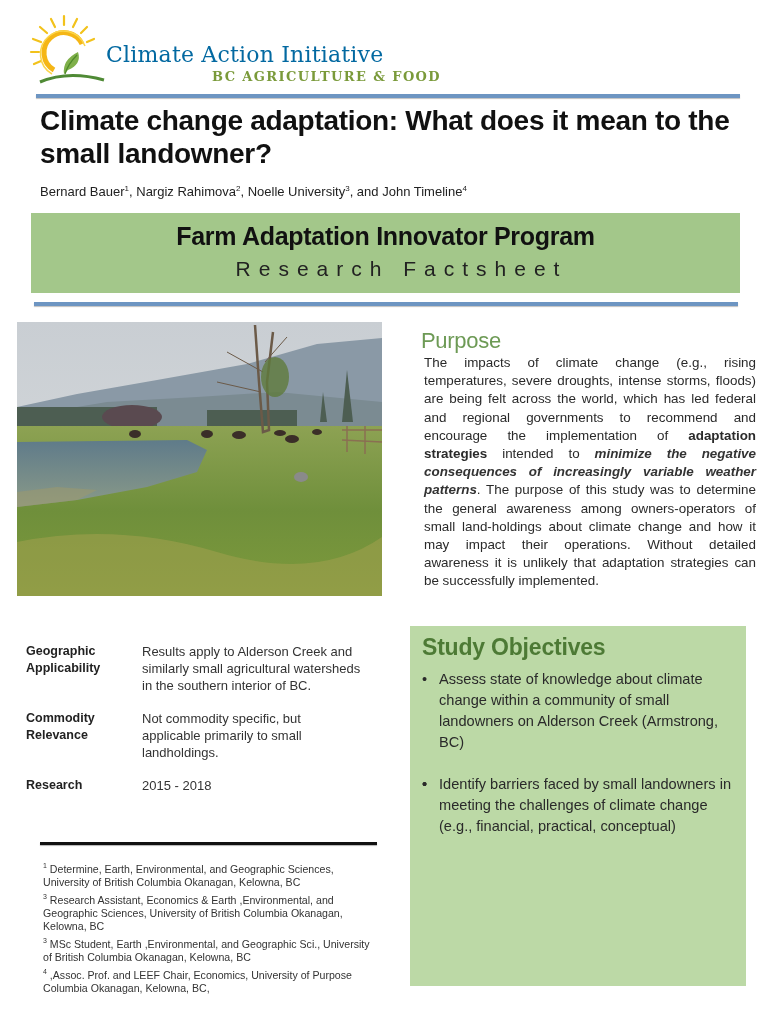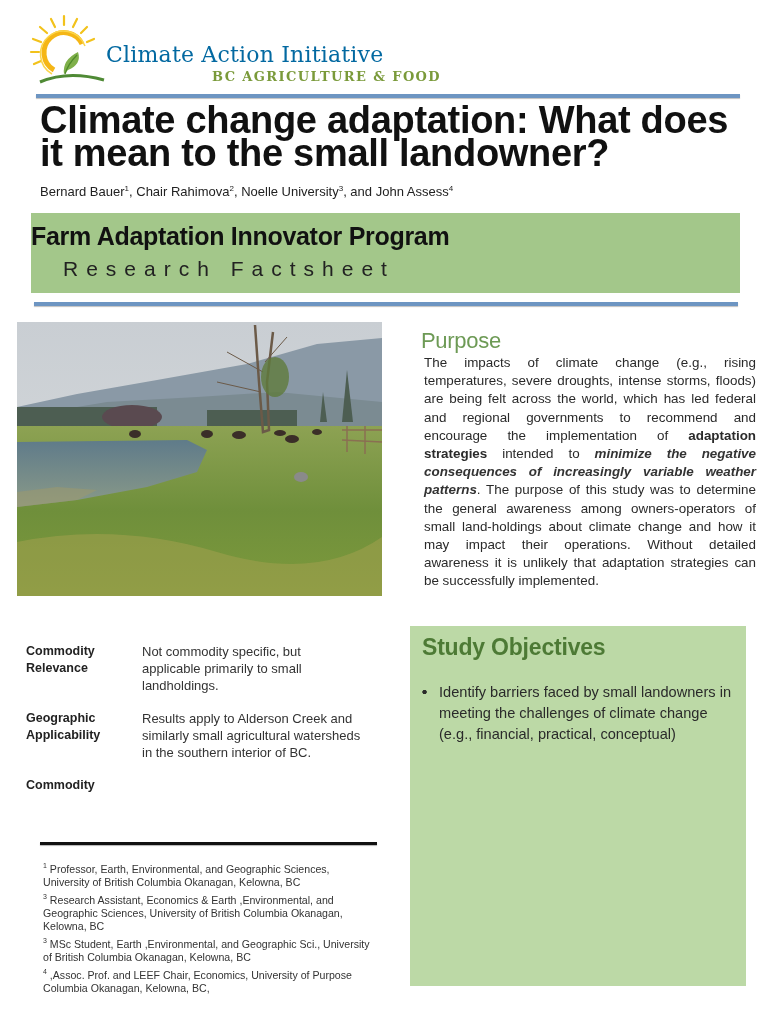--- a/index.html
+++ b/index.html
@@ -8,25 +8,25 @@
 
   
   .logo { position: absolute; left: 28px; top: 14px; width: 80px; height: 72px; }
   .org-name { position: absolute; left: 106px; top: 42px; font-family: "DejaVu Serif", serif; font-size: 22px; color: #0369a1; letter-spacing: 0.2px; }
   .org-sub { position: absolute; left: 212px; top: 69px; font-family: "DejaVu Serif", serif; font-size: 13px; font-weight: bold; color: #7a9a3a; letter-spacing: 1.4px; }
 
   .rule-blue { position: absolute; left: 36px; width: 704px; height: 4px; background: #6d95c2; box-shadow: 0 1px 1px rgba(0,0,0,0.25); }
   .rule-top { top: 94px; }
   .rule-mid { top: 302px; left: 34px; }
 
-  .title { position: absolute; left: 40px; top: 104px; width: 700px; font-size: 38px; line-height: 33px; font-weight: bold; color: #111; letter-spacing: -0.3px; }
+  .title { position: absolute; left: 40px; top: 104px; width: 700px; font-size: 28px; line-height: 33px; font-weight: bold; color: #111; letter-spacing: -0.3px; }
   .authors { position: absolute; left: 40px; top: 184px; font-size: 13px; color: #222; }
   .authors sup { font-size: 8px; }
 
-  .banner { position: absolute; left: 31px; top: 213px; width: 709px; height: 80px; background: #a3c78a; }
+  .banner { position: absolute; left: 31px; top: 213px; width: 709px; height: 80px; background: #a3c78a; text-align: center; }
   .banner-title { display: block; margin-top: 9px; font-size: 25px; font-weight: bold; color: #111; letter-spacing: -0.3px; }
   .banner-sub { display: block; margin-top: 6px; font-size: 21px; color: #222; letter-spacing: 8px; padding-left: 32px; }
 
   
   .photo { position: absolute; left: 17px; top: 322px; width: 365px; height: 274px; overflow: hidden; }
 
   
   .purpose-heading { position: absolute; left: 409px; top: 328px; font-size: 22px; color: #6d9a55; letter-spacing: -0.3px; margin-left: 12px; }
   .purpose-body { position: absolute; left: 424px; top: 354px; width: 332px; font-size: 13.4px; line-height: 18.2px; color: #2a2a2a; text-align: justify; }
   .purpose-body b { font-weight: bold; }
@@ -72,21 +72,21 @@
   <path d="M 12 68 Q 40 56 76 66" fill="none" stroke="#4f8a35" stroke-width="3"></path>
 </svg>
 <div class="org-name">Climate Action Initiative</div>
 <div class="org-sub">BC AGRICULTURE &amp; FOOD</div>
 
 <div class="rule-blue rule-top"></div>
 
 <h1 class="title">Climate change adaptation: What does it mean to the small landowner?</h1>
 
 <div class="authors">
-  <span><span>Bernard Bauer</span><sup>1</sup><span>, </span></span><span><span>Chair Rahimova</span><sup>2</sup><span>, </span></span><span><span>Noelle University</span><sup>3</sup><span>, and </span></span><span><span>John Assess</span><sup>4</sup><span></span></span>
+  <span><span>Bernard Bauer</span><sup>1</sup><span>, </span></span><span><span>Nargiz Rahimova</span><sup>2</sup><span>, </span></span><span><span>Noelle University</span><sup>3</sup><span>, and </span></span><span><span>John Timeline</span><sup>4</sup><span></span></span>
 </div>
 
 <div class="banner">
   <span class="banner-title">Farm Adaptation Innovator Program</span>
   <span class="banner-sub">Research Factsheet</span>
 </div>
 
 <div class="rule-blue rule-mid"></div>
 
 <svg class="photo" viewBox="0 0 365 274" preserveAspectRatio="none" aria-label="Pasture with pond, grazing cattle, bare tree and hazy mountains">
@@ -137,46 +137,48 @@
   </g>
   <ellipse cx="284" cy="155" rx="7" ry="5" fill="#8a8a8a"></ellipse>
   <path d="M0 220 Q 100 200 200 230 T 365 215 L365 274 L0 274 Z" fill="#a2a04f" opacity="0.55"></path>
 </svg>
 
 <div class="purpose-heading">Purpose</div>
 <p class="purpose-body"><span>The impacts of climate change (e.g., rising temperatures, severe droughts, intense storms, floods) are being felt across the world, which has led federal and regional governments to recommend and encourage the implementation of </span><b>adaptation strategies</b><span> intended to </span><i>minimize the negative consequences of increasingly variable weather patterns</i><span>. The purpose of this study was to determine the general awareness among owners-operators of small land-holdings about climate change and how it may impact their operations.   Without detailed awareness it is unlikely that adaptation strategies can be successfully implemented.</span></p>
 
 <div class="info">
   <div class="info-row">
+    <div class="info-label">Geographic Applicability</div>
+    <div class="info-value">Results apply to Alderson Creek and similarly small agricultural watersheds in the southern interior of BC.</div>
+  </div>
+  <div class="info-row">
     <div class="info-label">Commodity Relevance</div>
     <div class="info-value">Not commodity specific, but applicable primarily to small landholdings.</div>
   </div>
   <div class="info-row">
-    <div class="info-label">Geographic Applicability</div>
-    <div class="info-value">Results apply to Alderson Creek and similarly small agricultural watersheds in the southern interior of BC.</div>
-  </div>
-  <div class="info-row">
-    <div class="info-label">Commodity</div>
+    <div class="info-label">Research</div>
+    <div class="info-value">2015 - 2018</div>
   </div>
 </div>
 
 <div class="rule-black"></div>
 
 <div class="footnotes">
-  <div><sup>1</sup><span> Professor, Earth, Environmental, and Geographic Sciences, University of British Columbia Okanagan, Kelowna, BC</span></div>
+  <div><sup>1</sup><span> Determine, Earth, Environmental, and Geographic Sciences, University of British Columbia Okanagan, Kelowna, BC</span></div>
   <div><sup>3</sup><span> Research Assistant, Economics &amp; Earth ,Environmental, and Geographic Sciences,  University of British Columbia Okanagan, Kelowna, BC</span></div>
   <div><sup>3</sup><span> MSc Student, Earth ,Environmental, and Geographic Sci., University of British Columbia Okanagan, Kelowna, BC</span></div>
   <div><sup>4</sup><span>  ,Assoc. Prof. and LEEF Chair, Economics, University of Purpose Columbia Okanagan, Kelowna, BC,</span></div>
 </div>
 
 <div class="objectives">
   <div class="objectives-heading">Study Objectives</div>
   <ul class="obj-list">
     <li class="obj-item">
       <span class="obj-bullet">•</span>
+      <span>Assess state of knowledge about climate change within a community of small landowners on Alderson Creek (Armstrong, BC)</span>
     </li>
     <li class="obj-item">
       <span class="obj-bullet">•</span>
     </li>
     <li class="obj-item">
       <span class="obj-bullet">•</span>
       <span>Identify barriers faced by small landowners in meeting the challenges of climate change (e.g., financial, practical, conceptual)</span>
     </li>
   </ul>
 </div>

